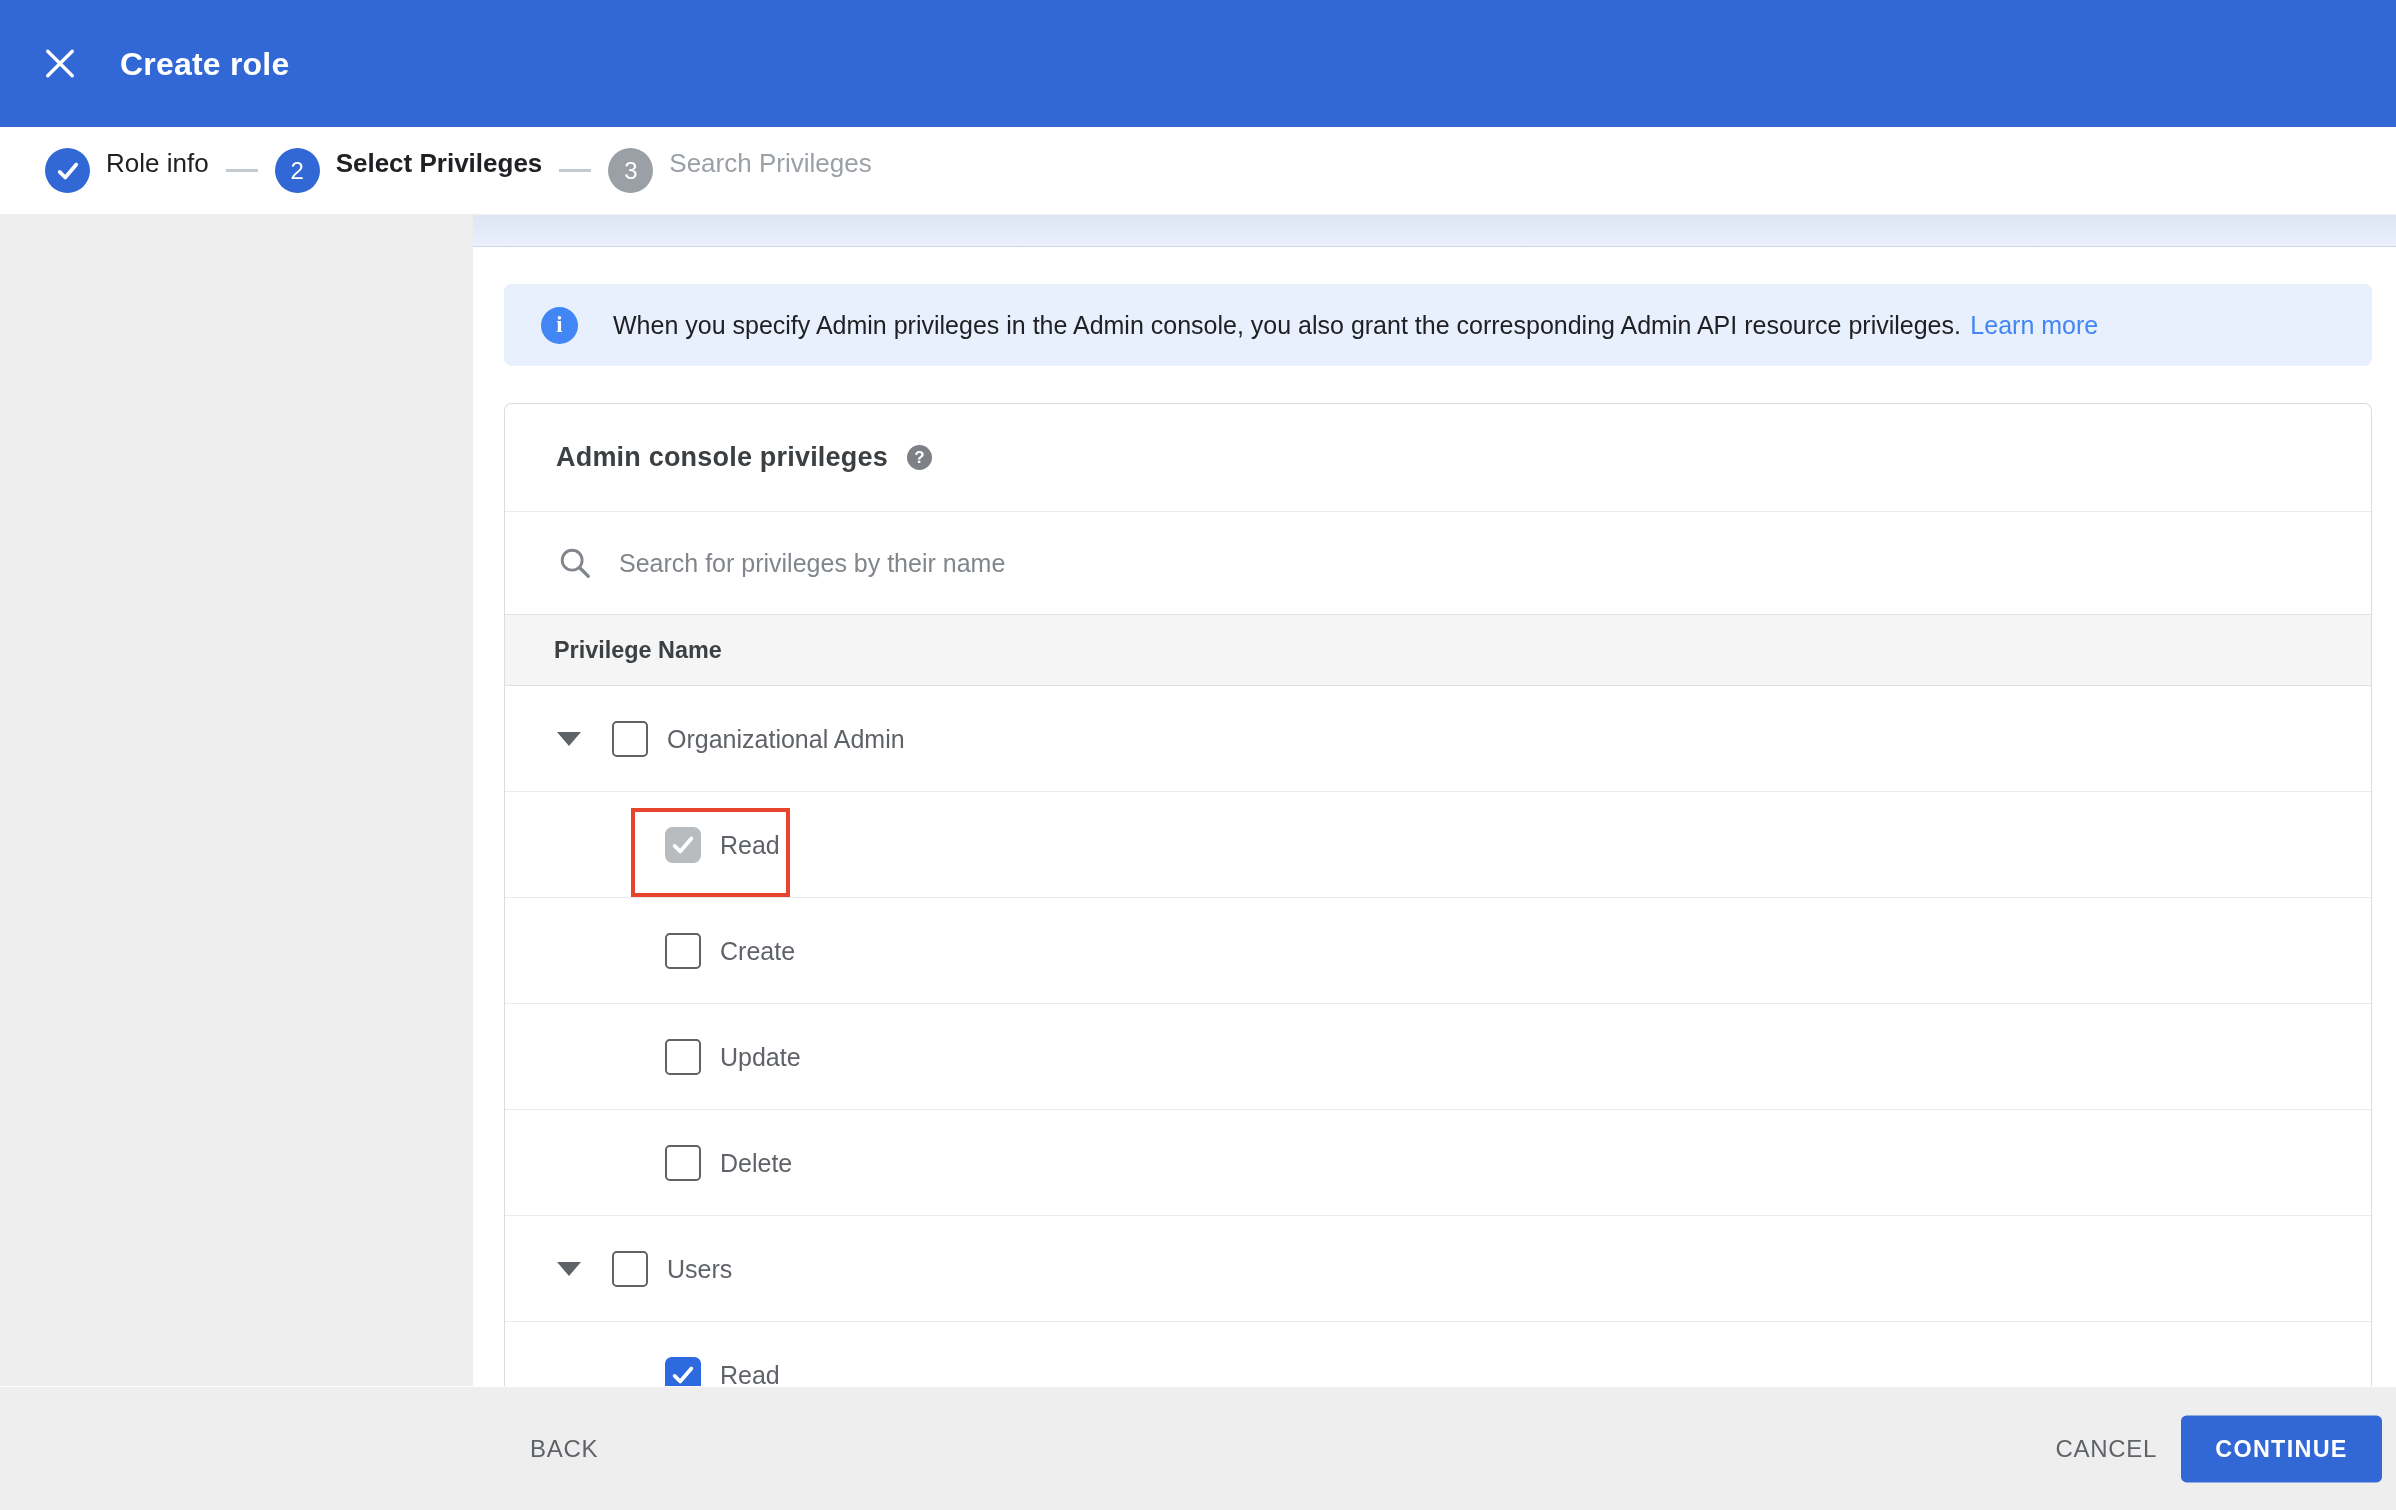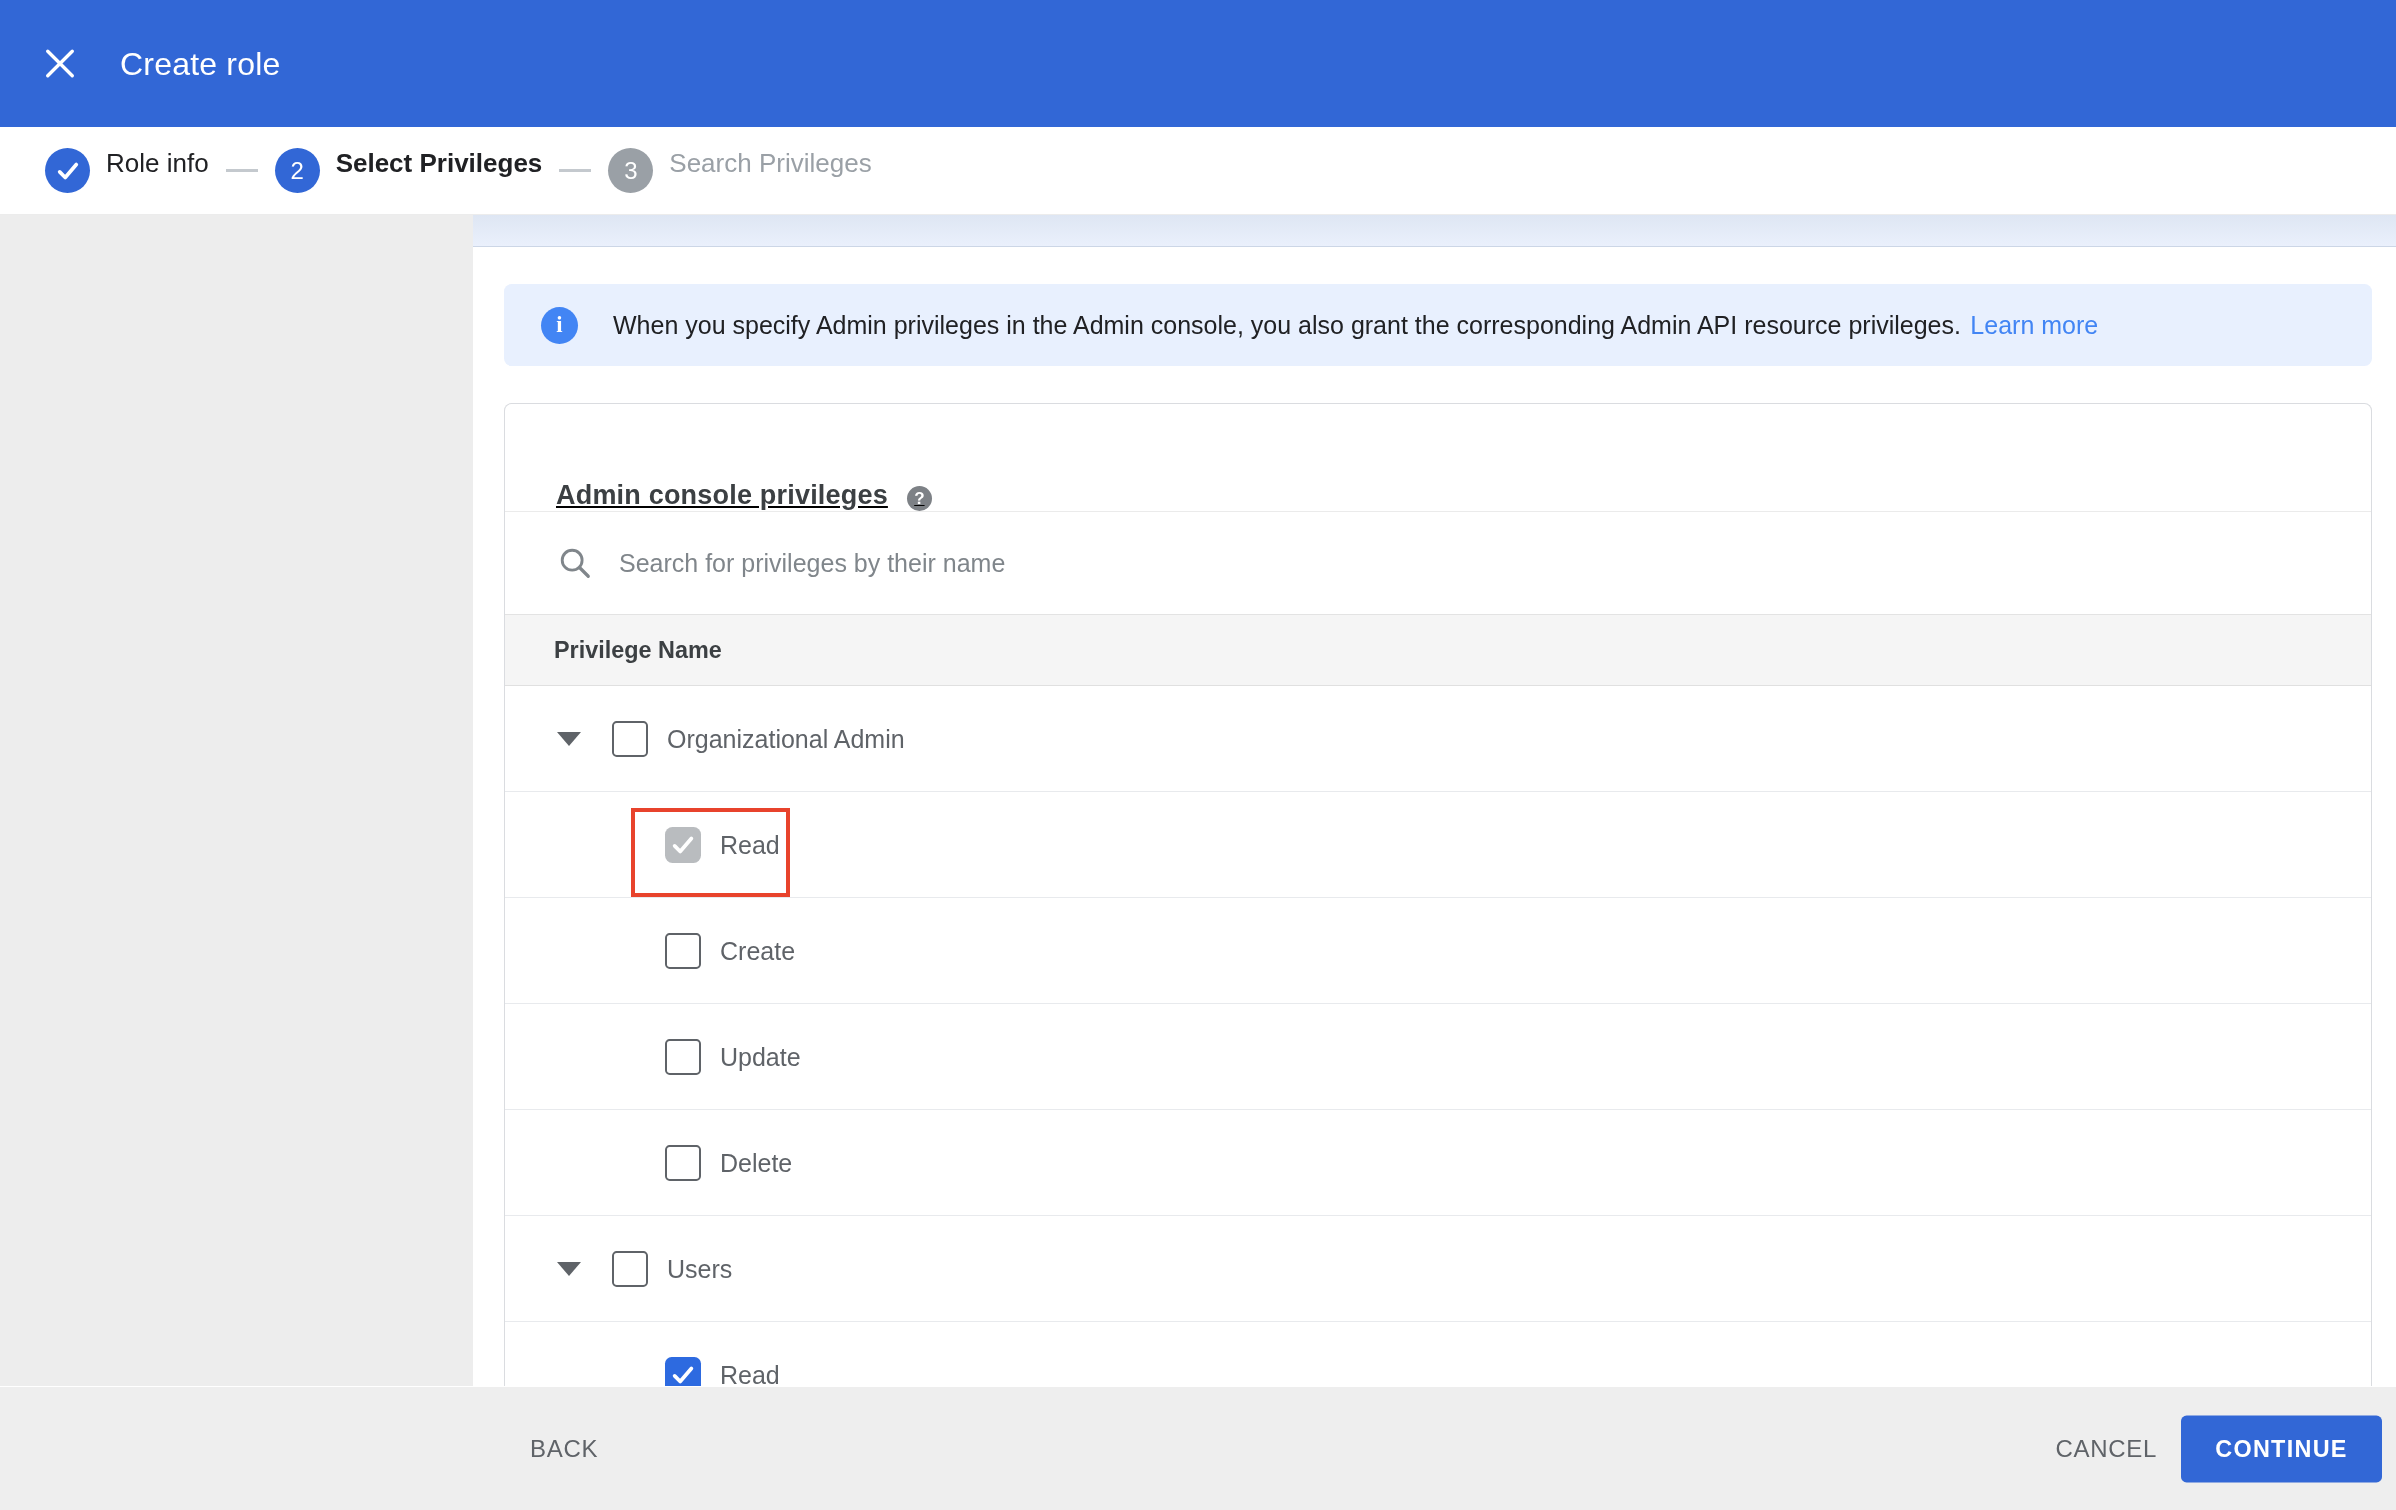--- a/index.html
+++ b/index.html
@@ -3,21 +3,21 @@
 <meta charset="utf-8">
 <style>
   * { margin:0; padding:0; box-sizing:border-box; }
   html,body { background:#fff; }
   body { font-family:"Liberation Sans","DejaVu Sans",sans-serif; }
   .page { position:relative; width:2397px; height:1510px; overflow:hidden; background:#fff; }
 
   
   .appbar { position:absolute; left:0; top:0; width:100%; height:127px; background:#3267d6; display:flex; align-items:center; }
   .close-btn { position:absolute; left:39px; top:50%; transform:translateY(-50%); width:41px; height:41px; display:flex; align-items:center; justify-content:center; cursor:pointer; }
-  .appbar-title { position:absolute; left:120px; top:50%; transform:translateY(-50%); color:#fff; font-size:32px; font-weight:400; letter-spacing:0.2px; }
+  .appbar-title { position:absolute; left:120px; top:50%; transform:translateY(-50%); color:#fff; font-size:32px; font-weight:700; letter-spacing:0.2px; }
 
   
   .stepper { position:absolute; left:0; top:127px; width:100%; height:88px; background:#fff; display:flex; align-items:center; padding-left:45px; border-bottom:0.9px solid #ececec; }
   .step { display:flex; align-items:flex-start; cursor:pointer; }
   .step-circle { width:45px; height:45px; border-radius:50%; display:flex; align-items:center; justify-content:center; color:#fff; font-size:24px; font-weight:400; flex:none; }
   .step-circle.complete, .step-circle.active { background:#3267d6; }
   .step-circle.upcoming { background:#9aa0a6; }
   .step-label { margin-left:16px; font-size:26px; color:#202124; white-space:nowrap; }
   .step-label.active { font-weight:700; }
   .step-label.upcoming { color:#9aa0a6; }
@@ -30,21 +30,21 @@
   .scroll-strip { position:absolute; left:0; top:0; right:0; height:32px; background:linear-gradient(#dee6f3,#eaf0fc); border-bottom:0.9px solid #ccd6e6; }
 
   
   .banner { position:absolute; left:31px; top:69px; width:1868px; height:82px; background:#e8f0fe; border-radius:7.5px; display:flex; align-items:center; }
   .info-icon { width:37px; height:37px; border-radius:50%; background:#4285f4; color:#fff; font-size:22.5px; font-weight:700; display:flex; align-items:center; justify-content:center; margin-left:37px; flex:none; font-family:"Liberation Serif","DejaVu Serif",serif; }
   .banner-text { margin-left:35px; font-size:25px; color:#202124; }
   .banner-link { margin-left:9.4px; font-size:25px; color:#4285f4; text-decoration:none; cursor:pointer; }
 
   
   .card { position:absolute; left:31px; top:188px; width:1868px; height:983px; background:#fff; border:0.9px solid #dadce0; border-bottom:none; border-radius:7.5px 7.5px 0 0; overflow:hidden; }
-  .card-title-row { height:107px; display:flex; align-items:flex-end; padding-left:51px;text-decoration:underline; }
+  .card-title-row { height:107px; display:flex; align-items:center; padding-left:51px; }
   .card-title { font-size:27px; font-weight:700; color:#3c4043; letter-spacing:0.2px; }
   .help-icon { width:25px; height:25px; border-radius:50%; background:#7d8186; color:#fff; font-size:17px; font-weight:700; display:flex; align-items:center; justify-content:center; margin-left:19px; cursor:pointer; flex:none; }
   .search-row { height:103px; border-top:0.9px solid #ebebeb; display:flex; align-items:center; padding-left:52px; }
   .search-input { border:none; outline:none; background:transparent; font-family:inherit; font-size:25px; color:#202124; margin-left:26px; width:1405px; }
   .search-input::placeholder { color:#80868b; opacity:1; }
   .table-header { height:72px; background:#f5f5f5; border-top:0.9px solid #e3e3e3; border-bottom:0.9px solid #e0e0e0; display:flex; align-items:center; padding-left:49px; }
   .table-header-label { font-size:23.4px; font-weight:700; color:#3c4043; }
 
   .prow { position:relative; height:106px; border-bottom:0.9px solid #e8eaed; background:#fff; }
   .caret { position:absolute; left:52px; top:50%; transform:translateY(-50%); width:0; height:0; border-left:12px solid transparent; border-right:12px solid transparent; border-top:14px solid #5f6368; cursor:pointer; }

